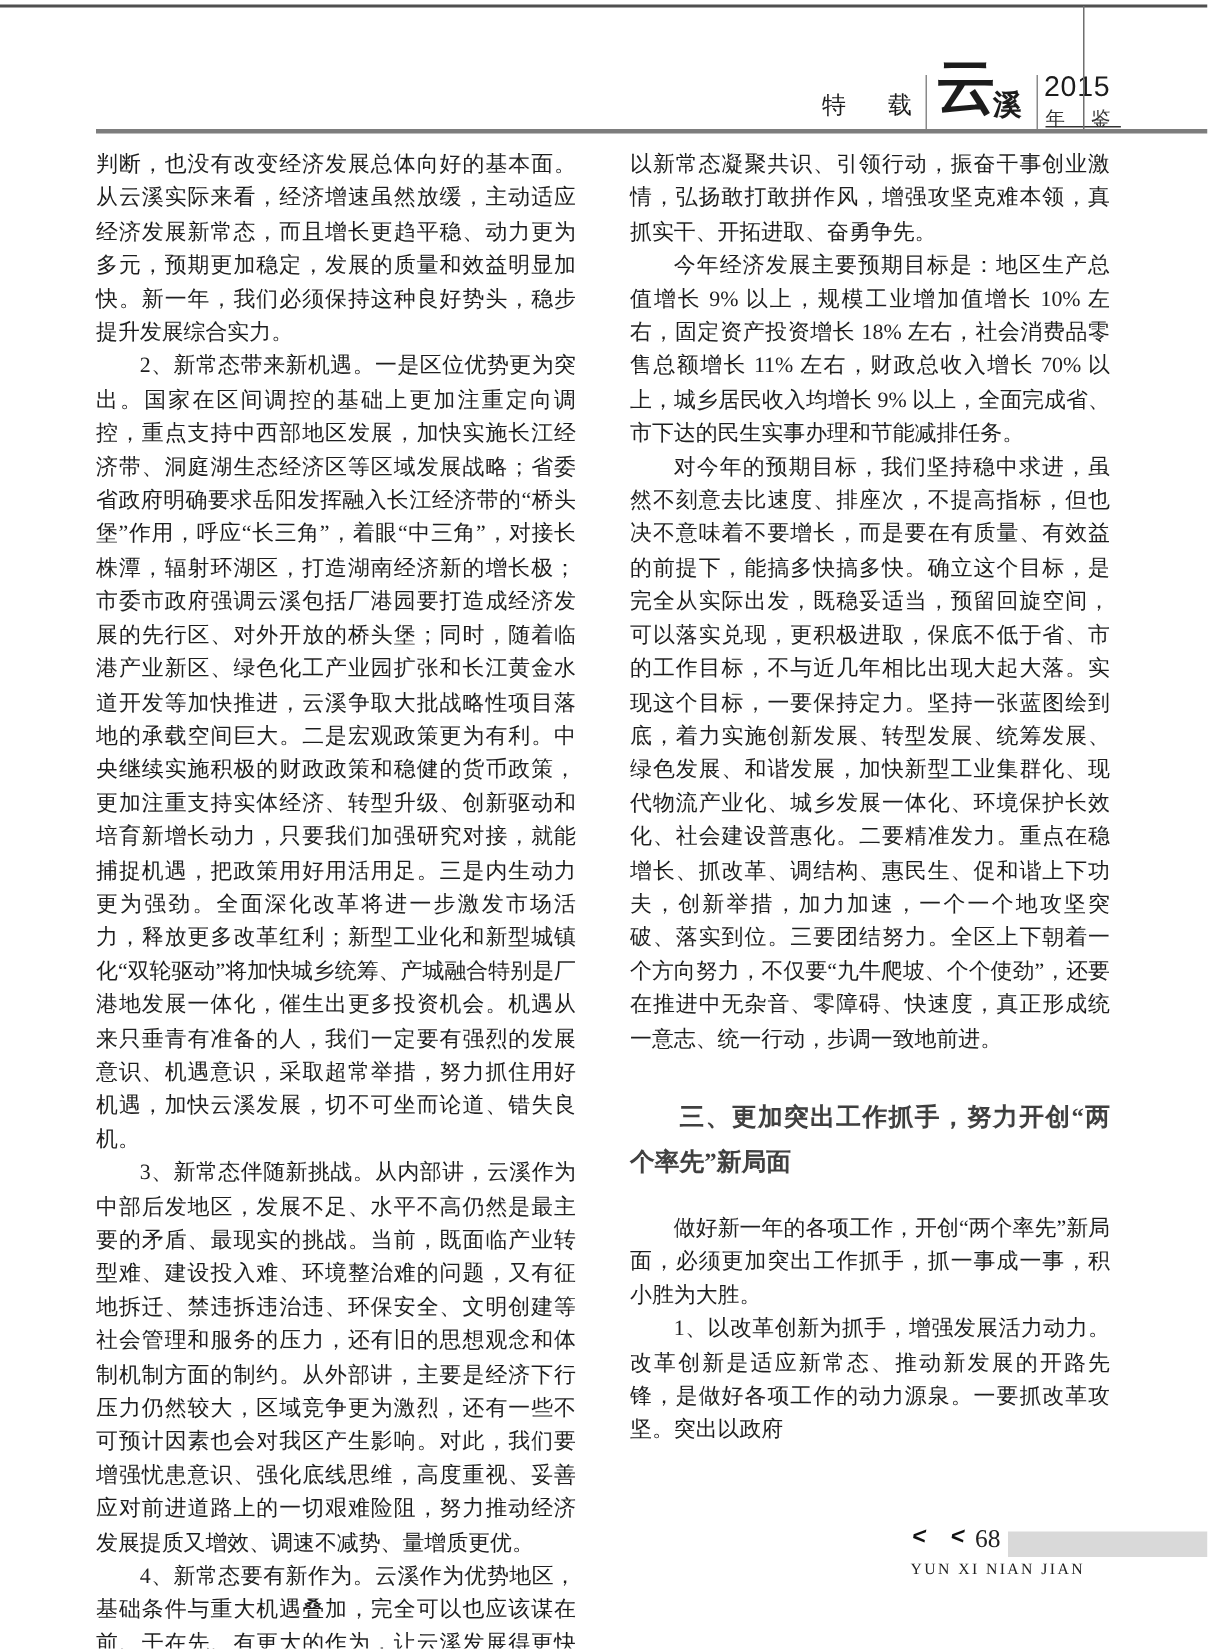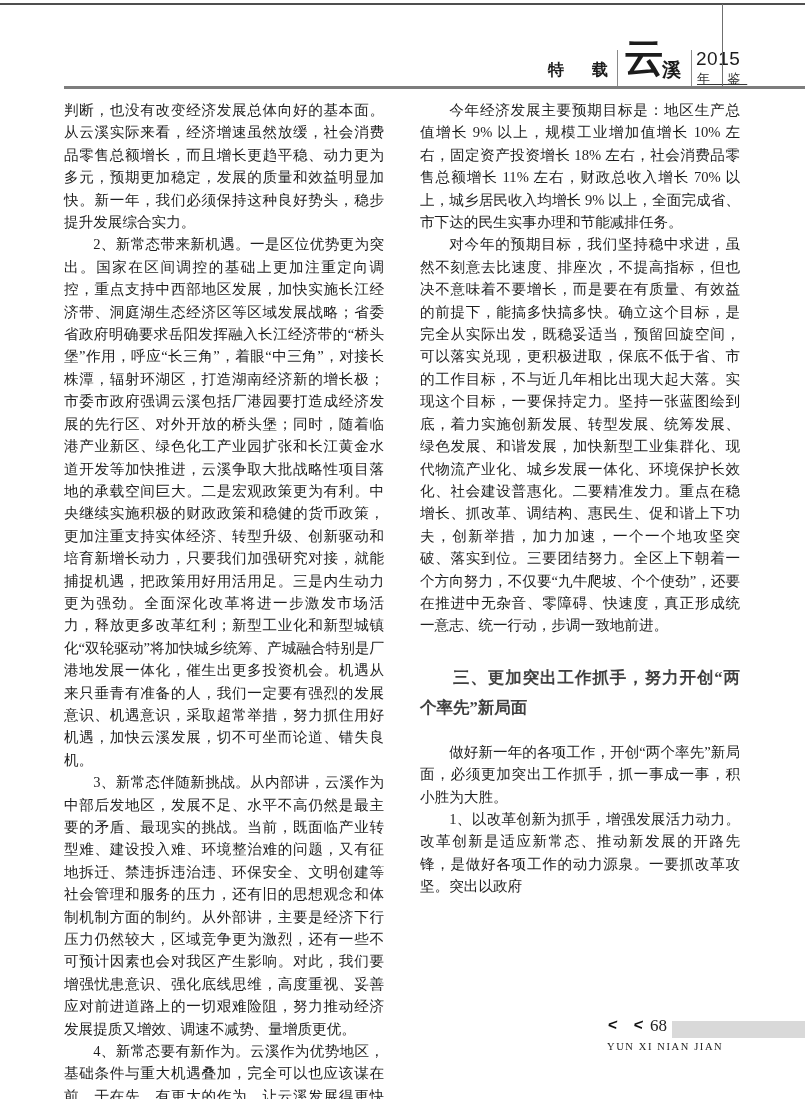--- a/index.html
+++ b/index.html
@@ -13,21 +13,21 @@
   }
   
   .top-line{position:absolute;top:3px;left:0;width:805px;height:2px;background:#4f4f4f;}
   .header-rule{position:absolute;top:86px;left:64px;width:741px;height:3px;background:#7d7d7d;}
   .vdiv{position:absolute;width:1px;background:#8a8a8a;}
   .hdiv1{left:617px;top:50px;height:37px;}
   .hdiv2{left:691px;top:50px;height:37px;}
   .hdiv3{left:722px;top:4px;height:83px;background:#6f6f6f;}
   .section-label{
     position:absolute;left:548px;top:60px;
-    font-size:16px;font-weight:bold;letter-spacing:12px;white-space:nowrap;
+    font-size:16px;font-weight:normal;letter-spacing:12px;white-space:nowrap;
   }
   .logo-big{
     position:absolute;left:624px;top:38px;
     font-size:40px;font-weight:bold;line-height:40px;
   }
   .logo-small{
     position:absolute;left:662px;top:57px;
     font-size:19px;font-weight:bold;
   }
   .year{
@@ -93,26 +93,27 @@
 <div class="logo-big">云</div>
 <div class="logo-small">溪</div>
 <div class="vdiv hdiv2"></div>
 <div class="year">2015</div>
 <div class="year-label">年 鉴</div>
 <div class="vdiv hdiv3"></div>
 <div class="header-rule"></div>
 
 <div class="content">
   <div class="col">
-    <p>判断，也没有改变经济发展总体向好的基本面。从云溪实际来看，经济增速虽然放缓，社会消费品零售总额增长，而且增长更趋平稳、动力更为多元，预期更加稳定，发展的质量和效益明显加快。新一年，我们必须保持这种良好势头，稳步提升发展综合实力。</p>
+    <p>判断，也没有改变经济发展总体向好的基本面。从云溪实际来看，经济增速虽然放缓，主动适应经济发展新常态，而且增长更趋平稳、动力更为多元，预期更加稳定，发展的质量和效益明显加快。新一年，我们必须保持这种良好势头，稳步提升发展综合实力。</p>
     <p class="indent">2、新常态带来新机遇。一是区位优势更为突出。国家在区间调控的基础上更加注重定向调控，重点支持中西部地区发展，加快实施长江经济带、洞庭湖生态经济区等区域发展战略；省委省政府明确要求岳阳发挥融入长江经济带的“桥头堡”作用，呼应“长三角”，着眼“中三角”，对接长株潭，辐射环湖区，打造湖南经济新的增长极；市委市政府强调云溪包括厂港园要打造成经济发展的先行区、对外开放的桥头堡；同时，随着临港产业新区、绿色化工产业园扩张和长江黄金水道开发等加快推进，云溪争取大批战略性项目落地的承载空间巨大。二是宏观政策更为有利。中央继续实施积极的财政政策和稳健的货币政策，更加注重支持实体经济、转型升级、创新驱动和培育新增长动力，只要我们加强研究对接，就能捕捉机遇，把政策用好用活用足。三是内生动力更为强劲。全面深化改革将进一步激发市场活力，释放更多改革红利；新型工业化和新型城镇化“双轮驱动”将加快城乡统筹、产城融合特别是厂港地发展一体化，催生出更多投资机会。机遇从来只垂青有准备的人，我们一定要有强烈的发展意识、机遇意识，采取超常举措，努力抓住用好机遇，加快云溪发展，切不可坐而论道、错失良机。</p>
     <p class="indent">3、新常态伴随新挑战。从内部讲，云溪作为中部后发地区，发展不足、水平不高仍然是最主要的矛盾、最现实的挑战。当前，既面临产业转型难、建设投入难、环境整治难的问题，又有征地拆迁、禁违拆违治违、环保安全、文明创建等社会管理和服务的压力，还有旧的思想观念和体制机制方面的制约。从外部讲，主要是经济下行压力仍然较大，区域竞争更为激烈，还有一些不可预计因素也会对我区产生影响。对此，我们要增强忧患意识、强化底线思维，高度重视、妥善应对前进道路上的一切艰难险阻，努力推动经济发展提质又增效、调速不减势、量增质更优。</p>
     <p class="indent">4、新常态要有新作为。云溪作为优势地区，基础条件与重大机遇叠加，完全可以也应该谋在前、干在先、有更大的作为，让云溪发展得更快一些、更好一些，让老百姓生活得更舒适一些、幸福感更强烈一些。这也是对各级干部特别是负责干部胆略、智慧、能力与作风的全新考验，我们一定要勇于担当、主动作为，</p>
   </div>
   <div class="col">
+    <p>以新常态凝聚共识、引领行动，振奋干事创业激情，弘扬敢打敢拼作风，增强攻坚克难本领，真抓实干、开拓进取、奋勇争先。</p>
     <p class="indent">今年经济发展主要预期目标是：地区生产总值增长 9% 以上，规模工业增加值增长 10% 左右，固定资产投资增长 18% 左右，社会消费品零售总额增长 11% 左右，财政总收入增长 70% 以上，城乡居民收入均增长 9% 以上，全面完成省、市下达的民生实事办理和节能减排任务。</p>
     <p class="indent">对今年的预期目标，我们坚持稳中求进，虽然不刻意去比速度、排座次，不提高指标，但也决不意味着不要增长，而是要在有质量、有效益的前提下，能搞多快搞多快。确立这个目标，是完全从实际出发，既稳妥适当，预留回旋空间，可以落实兑现，更积极进取，保底不低于省、市的工作目标，不与近几年相比出现大起大落。实现这个目标，一要保持定力。坚持一张蓝图绘到底，着力实施创新发展、转型发展、统筹发展、绿色发展、和谐发展，加快新型工业集群化、现代物流产业化、城乡发展一体化、环境保护长效化、社会建设普惠化。二要精准发力。重点在稳增长、抓改革、调结构、惠民生、促和谐上下功夫，创新举措，加力加速，一个一个地攻坚突破、落实到位。三要团结努力。全区上下朝着一个方向努力，不仅要“九牛爬坡、个个使劲”，还要在推进中无杂音、零障碍、快速度，真正形成统一意志、统一行动，步调一致地前进。</p>
     <p class="sub-heading">三、更加突出工作抓手，努力开创“两个率先”新局面</p>
     <p class="indent">做好新一年的各项工作，开创“两个率先”新局面，必须更加突出工作抓手，抓一事成一事，积小胜为大胜。</p>
     <p class="indent">1、以改革创新为抓手，增强发展活力动力。改革创新是适应新常态、推动新发展的开路先锋，是做好各项工作的动力源泉。一要抓改革攻坚。突出以政府</p>
   </div>
 </div>
 
 <div class="footer-arrows">&lt; &lt;</div>
 <div class="footer-page">68</div>

